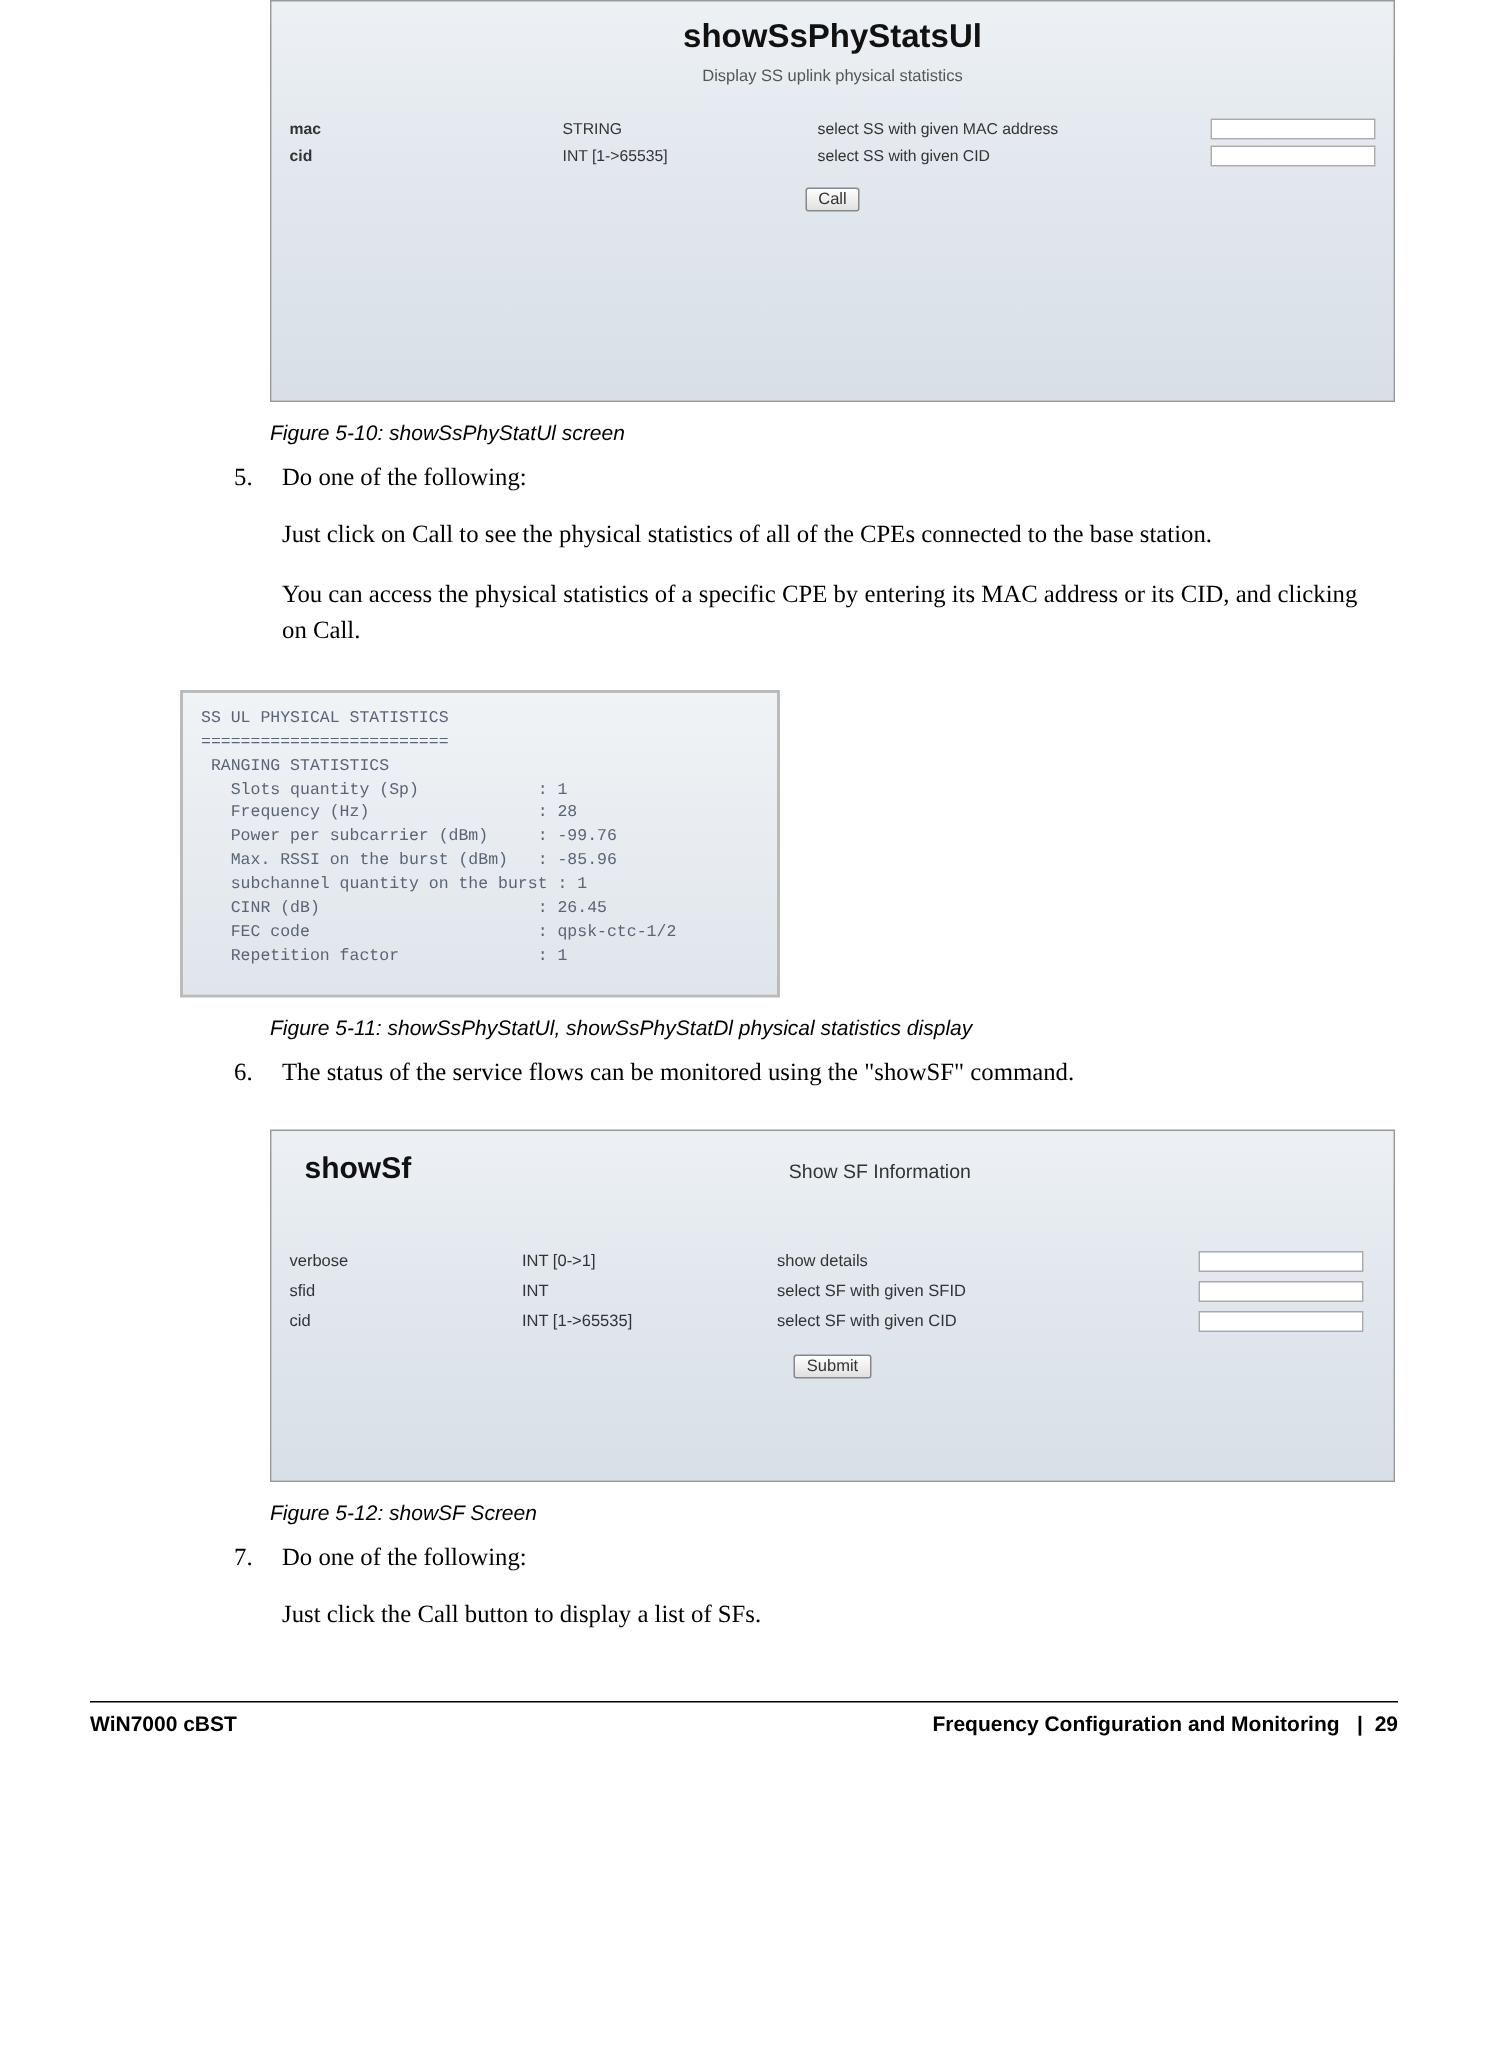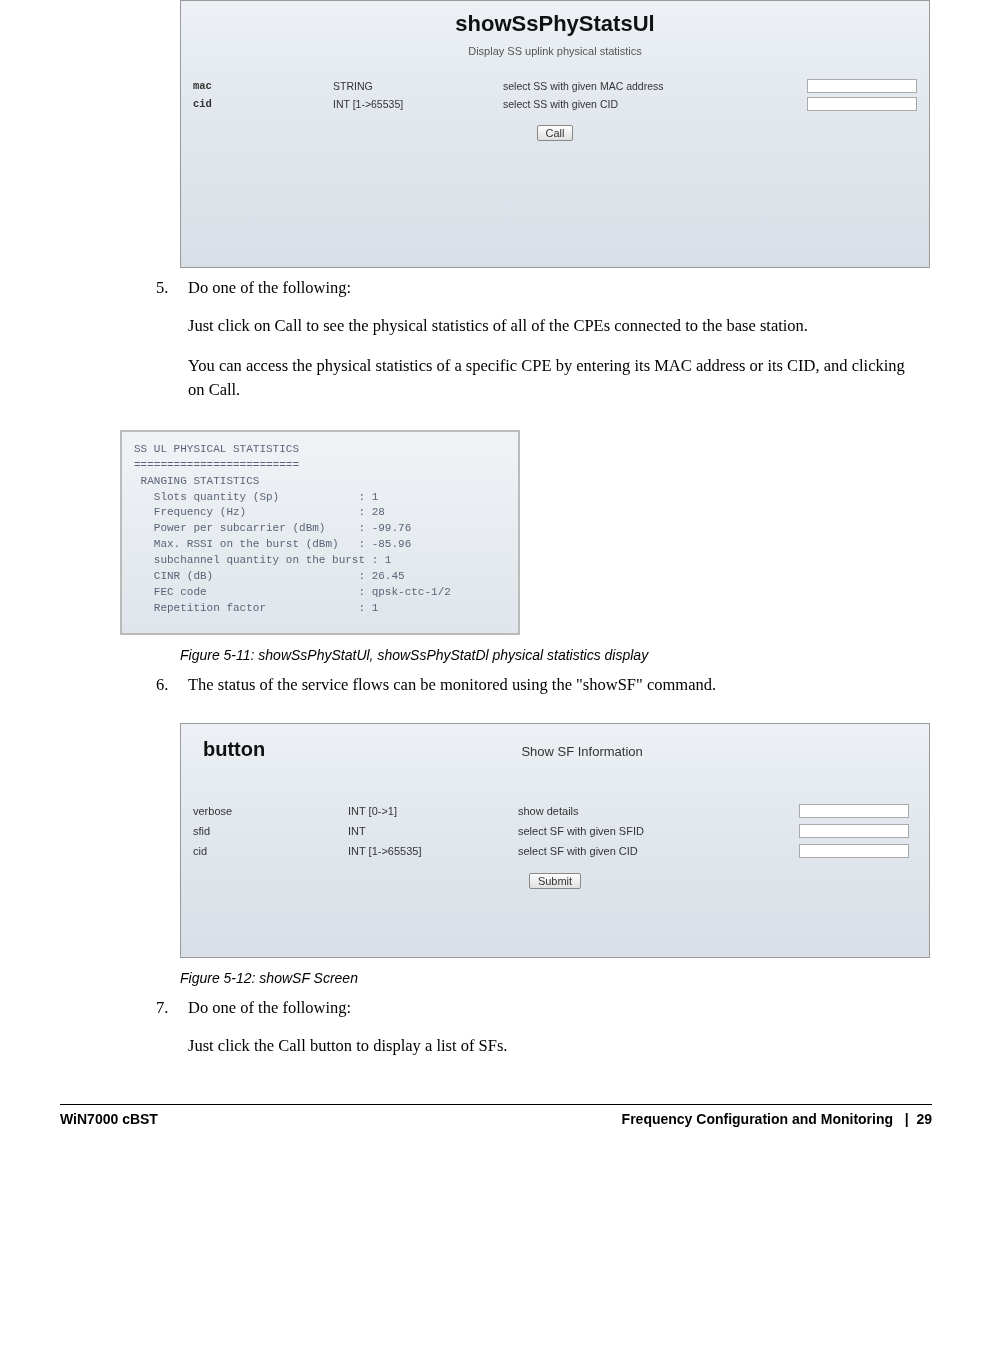--- a/index.html
+++ b/index.html
@@ -42,22 +42,22 @@
     color: #555;
     padding: 8px 0 20px 0;
   }
   .ui-row {
     display: flex;
     align-items: center;
     padding: 2px 12px;
     font-size: 10.5px;
     color: #333;
   }
-  .ui-row .c1 { width: 140px; font-weight: bold; font-family: Liberation Mono, monospace; }
-  .ui-row .c2 { width: 170px; }
+  .ui-row .c1 { width: 140px; font-weight: bold; }
+  .ui-row .c2 { width: 170px; margin-left: 42px; }
   .ui-row .c3 { flex: 1; }
   .ui-row .c4 { width: 110px; }
   .ui-input {
     width: 100%;
     height: 14px;
     border: 1px solid #aaa;
     background: #fff;
     font-size: 10px;
     padding: 0 2px;
   }
@@ -178,20 +178,21 @@
       <div class="c1">cid</div>
       <div class="c2">INT [1-&gt;65535]</div>
       <div class="c3">select SS with given CID</div>
       <div class="c4"><input class="ui-input" type="text" style=""></div>
     </div>
     <div class="ui-button-row">
       <span class="ui-button">Call</span>
     </div>
   </div>
 
+  <div class="caption">Figure 5-10: showSsPhyStatUl screen</div>
 
   <div class="ol-row">
     <div class="ol-num">5.</div>
     <div class="ol-body">Do one of the following:</div>
   </div>
 
   <div class="para">Just click on Call to see the physical statistics of all of the CPEs connected to the base station.</div>
   <div class="para">You can access the physical statistics of a specific CPE by entering its MAC address or its CID, and clicking on Call.</div>
 
   <div style="height:12px"></div>
@@ -212,21 +213,21 @@
 
   <div class="ol-row">
     <div class="ol-num">6.</div>
     <div class="ol-body">The status of the service flows can be monitored using the "showSF" command.</div>
   </div>
 
   <div style="height:12px"></div>
 
   <div class="ui-panel ui-panel-3">
     <div class="showsf-header">
-      <div class="showsf-title">button</div>
+      <div class="showsf-title">showSf</div>
       <div class="showsf-sub">Show SF Information</div>
     </div>
     <div style="height:18px"></div>
     <div class="ui-row-3">
       <div class="c1">verbose</div>
       <div class="c2">INT [0-&gt;1]</div>
       <div class="c3">show details</div>
       <div class="c4"><input class="ui-input" type="text" style=""></div>
     </div>
     <div class="ui-row-3">

